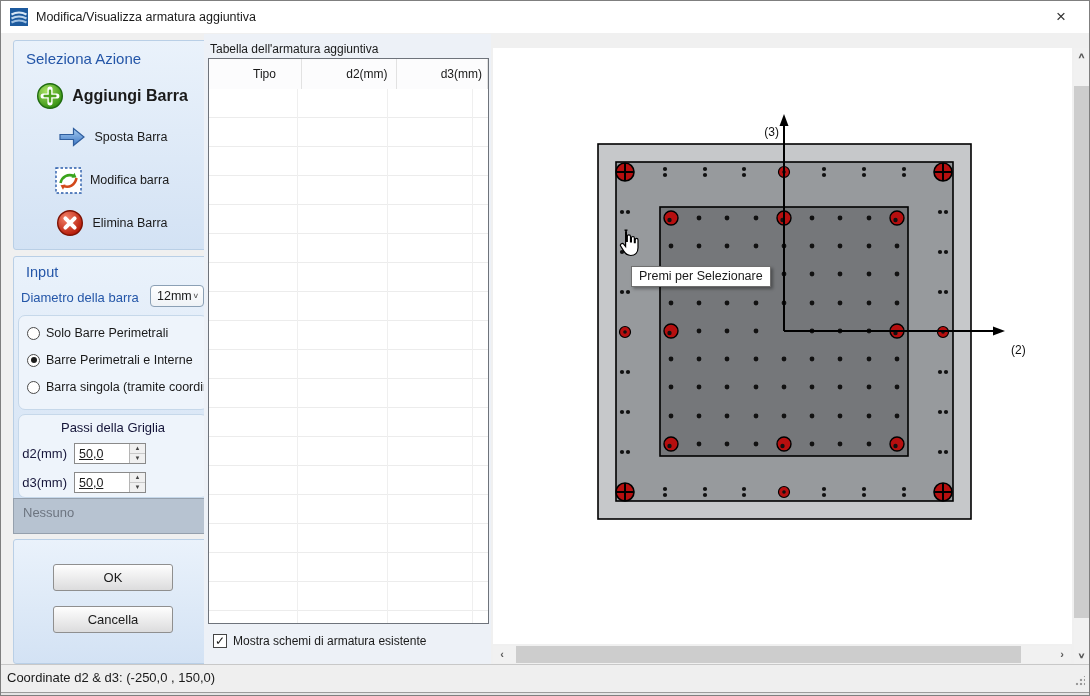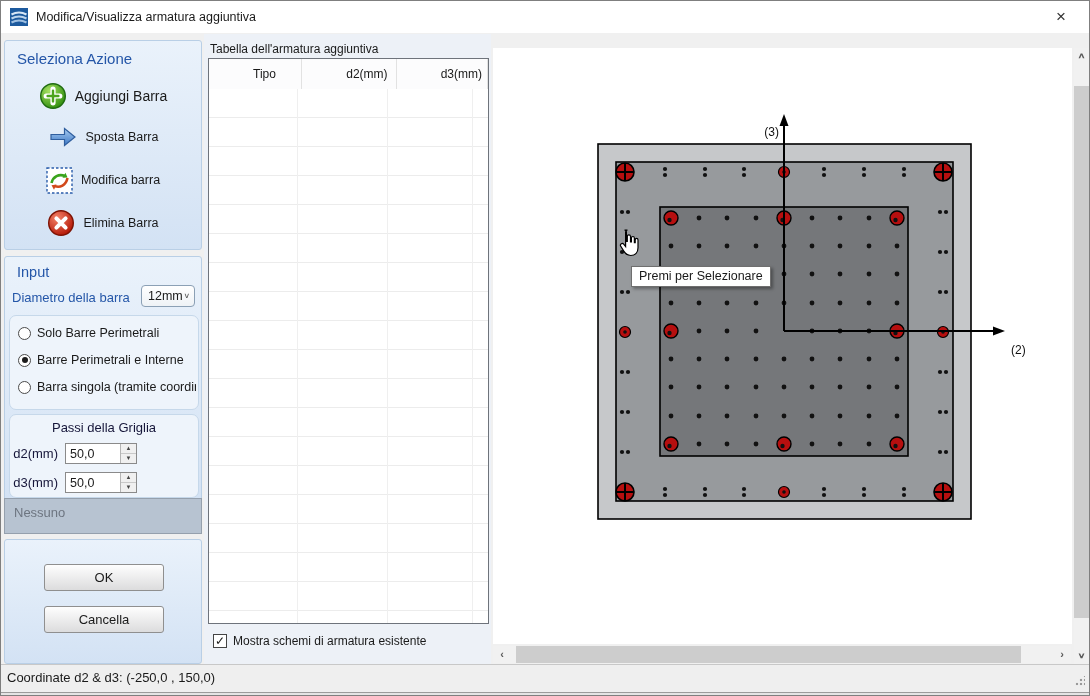--- a/index.html
+++ b/index.html
@@ -7,28 +7,28 @@
     border:1px solid #7f7f7f;background:#f0f0f0;overflow:hidden;
     font-family:"Liberation Sans",sans-serif;color:#1a1a1a;}
   
   .titlebar{position:absolute;left:0;top:0;width:100%;height:32px;background:#ffffff;
     display:flex;align-items:center;}
   .titlebar .appicon{margin:0 8px 0 9px;width:18px;height:18px;flex:0 0 auto;}
   .titlebar .title{font-size:12.5px;}
   .closebtn{position:absolute;right:14px;top:5px;width:28px;height:22px;text-align:center;
     font-size:17px;line-height:22px;color:#333;cursor:default;}
   
-  .sidebar{position:absolute;left:3px;top:33px;width:200px;height:630px;}
+  .sidebar{position:absolute;left:12px;top:33px;width:200px;height:630px;}
   .bluesec{position:absolute;left:0;width:198px;box-sizing:border-box;border:1px solid #b9cfe6;
     border-radius:3px;background:linear-gradient(180deg,#eaf2fb 0%,#d3e2f4 100%);}
   .sec-actions{top:6px;height:210px;}
   .sec-head{color:#2456a8;font-size:15px;margin:9px 0 0 12px;}
   .action-row{position:absolute;left:0;width:100%;display:flex;align-items:center;justify-content:center;gap:8px;cursor:default;}
   .action-label{font-size:12.5px;}
-  .action-label.bold{font-weight:normal;font-size:14px;}
+  .action-label.bold{font-weight:bold;font-size:16px;}
   .sec-input{top:222px;height:246px;}
   .input-head{color:#2456a8;font-size:14.5px;margin:7px 0 0 12px;}
   .diam-label{position:absolute;left:7px;top:33px;font-size:13px;color:#2456a8;}
   .combo{position:absolute;right:6px;top:28px;width:54px;height:22px;box-sizing:border-box;
     border:1px solid #8ba0b5;background:linear-gradient(#ffffff,#eef2f6);border-radius:4px;
     font-size:12.5px;display:flex;align-items:center;justify-content:space-between;padding:0 4px 0 6px;}
   .combo .chev{font-size:9px;color:#555;transform:scaleY(.8);}
   .groupbox{position:absolute;left:4px;width:190px;box-sizing:border-box;border:1px solid #c6d8ea;
     background:#eef4fb;border-radius:7px;}
   .radiobox{top:58px;height:95px;}
@@ -38,21 +38,21 @@
     box-sizing:border-box;flex:0 0 auto;position:relative;}
   .radio-row.on .radio-dot::after{content:"";position:absolute;left:2.5px;top:2.5px;width:6px;height:6px;
     border-radius:50%;background:#1c1c1c;}
   .radio-row span{font-size:12.5px;}
   .gridbox{top:157px;height:84px;}
   .grid-title{text-align:center;font-size:13px;margin-top:5px;color:#16163a;}
   .spin-row{position:absolute;display:flex;align-items:center;gap:7px;}
   .spin-label{font-size:13px;width:48px;text-align:right;color:#16163a;}
   .spinner{width:72px;height:21px;box-sizing:border-box;border:1px solid #8a8a8a;background:#fff;
     display:flex;align-items:stretch;}
-  .spin-value{flex:1;font-size:12.5px;padding:3px 0 0 4px;}
+  .spin-value{flex:1;font-size:12.5px;padding:3px 0 0 4px;text-decoration:underline;}
   .spin-btns{width:15px;display:flex;flex-direction:column;border-left:1px solid #b5b5b5;}
   .spin-btns div{flex:1;background:#f0f0f0;border-bottom:1px solid #c9c9c9;font-size:6px;color:#444;
     text-align:center;line-height:9px;}
   .spin-btns div:last-child{border-bottom:none;}
   .nonebox{position:absolute;left:0;top:464px;width:198px;height:36px;box-sizing:border-box;
     background:#b7c3d1;border:1px solid #95a0ad;color:#6d7580;font-size:13px;padding:6px 0 0 9px;}
   .sec-buttons{top:505px;height:125px;}
   .btn{position:absolute;left:39px;width:120px;height:27px;box-sizing:border-box;
     border:1px solid #8f8f8f;border-radius:3px;background:linear-gradient(#fefefe,#dcdcdd);
     font-size:13px;text-align:center;line-height:25px;cursor:default;}

